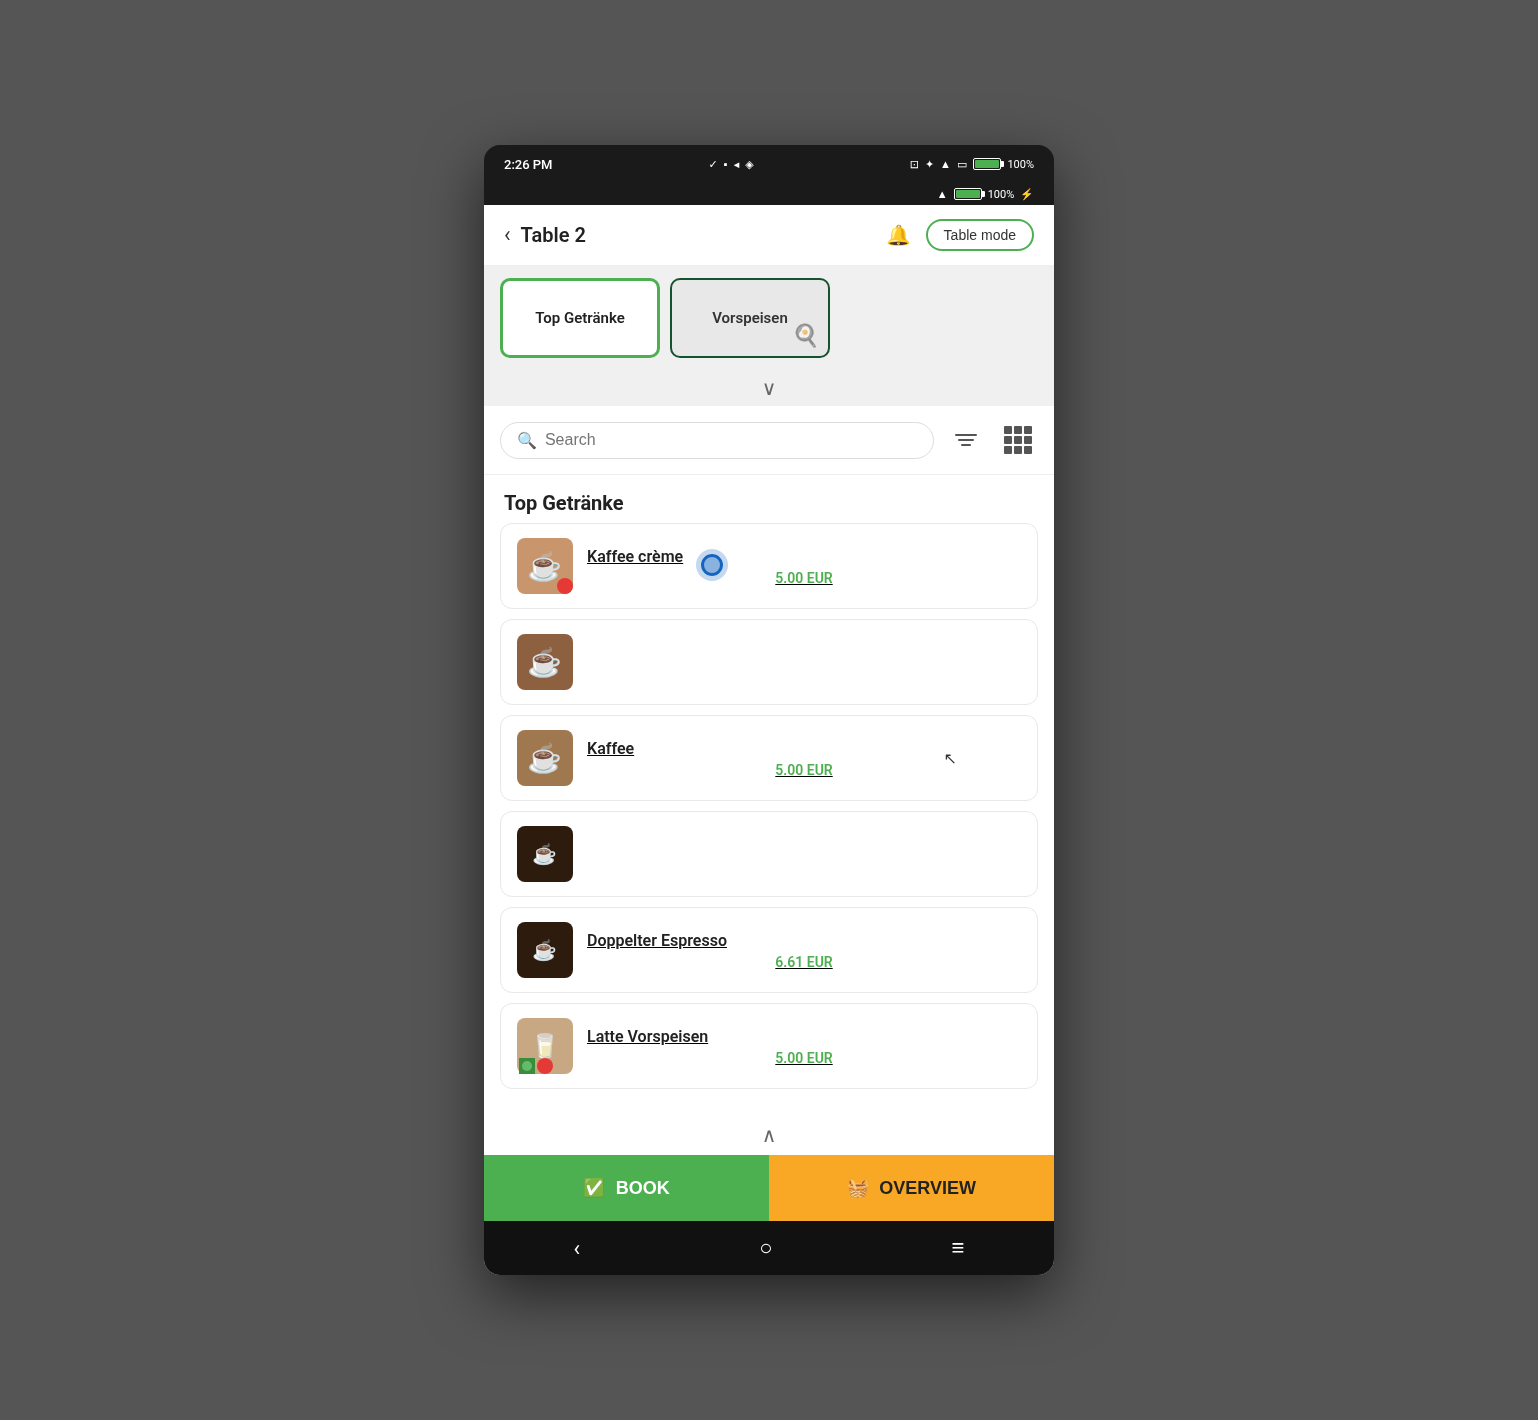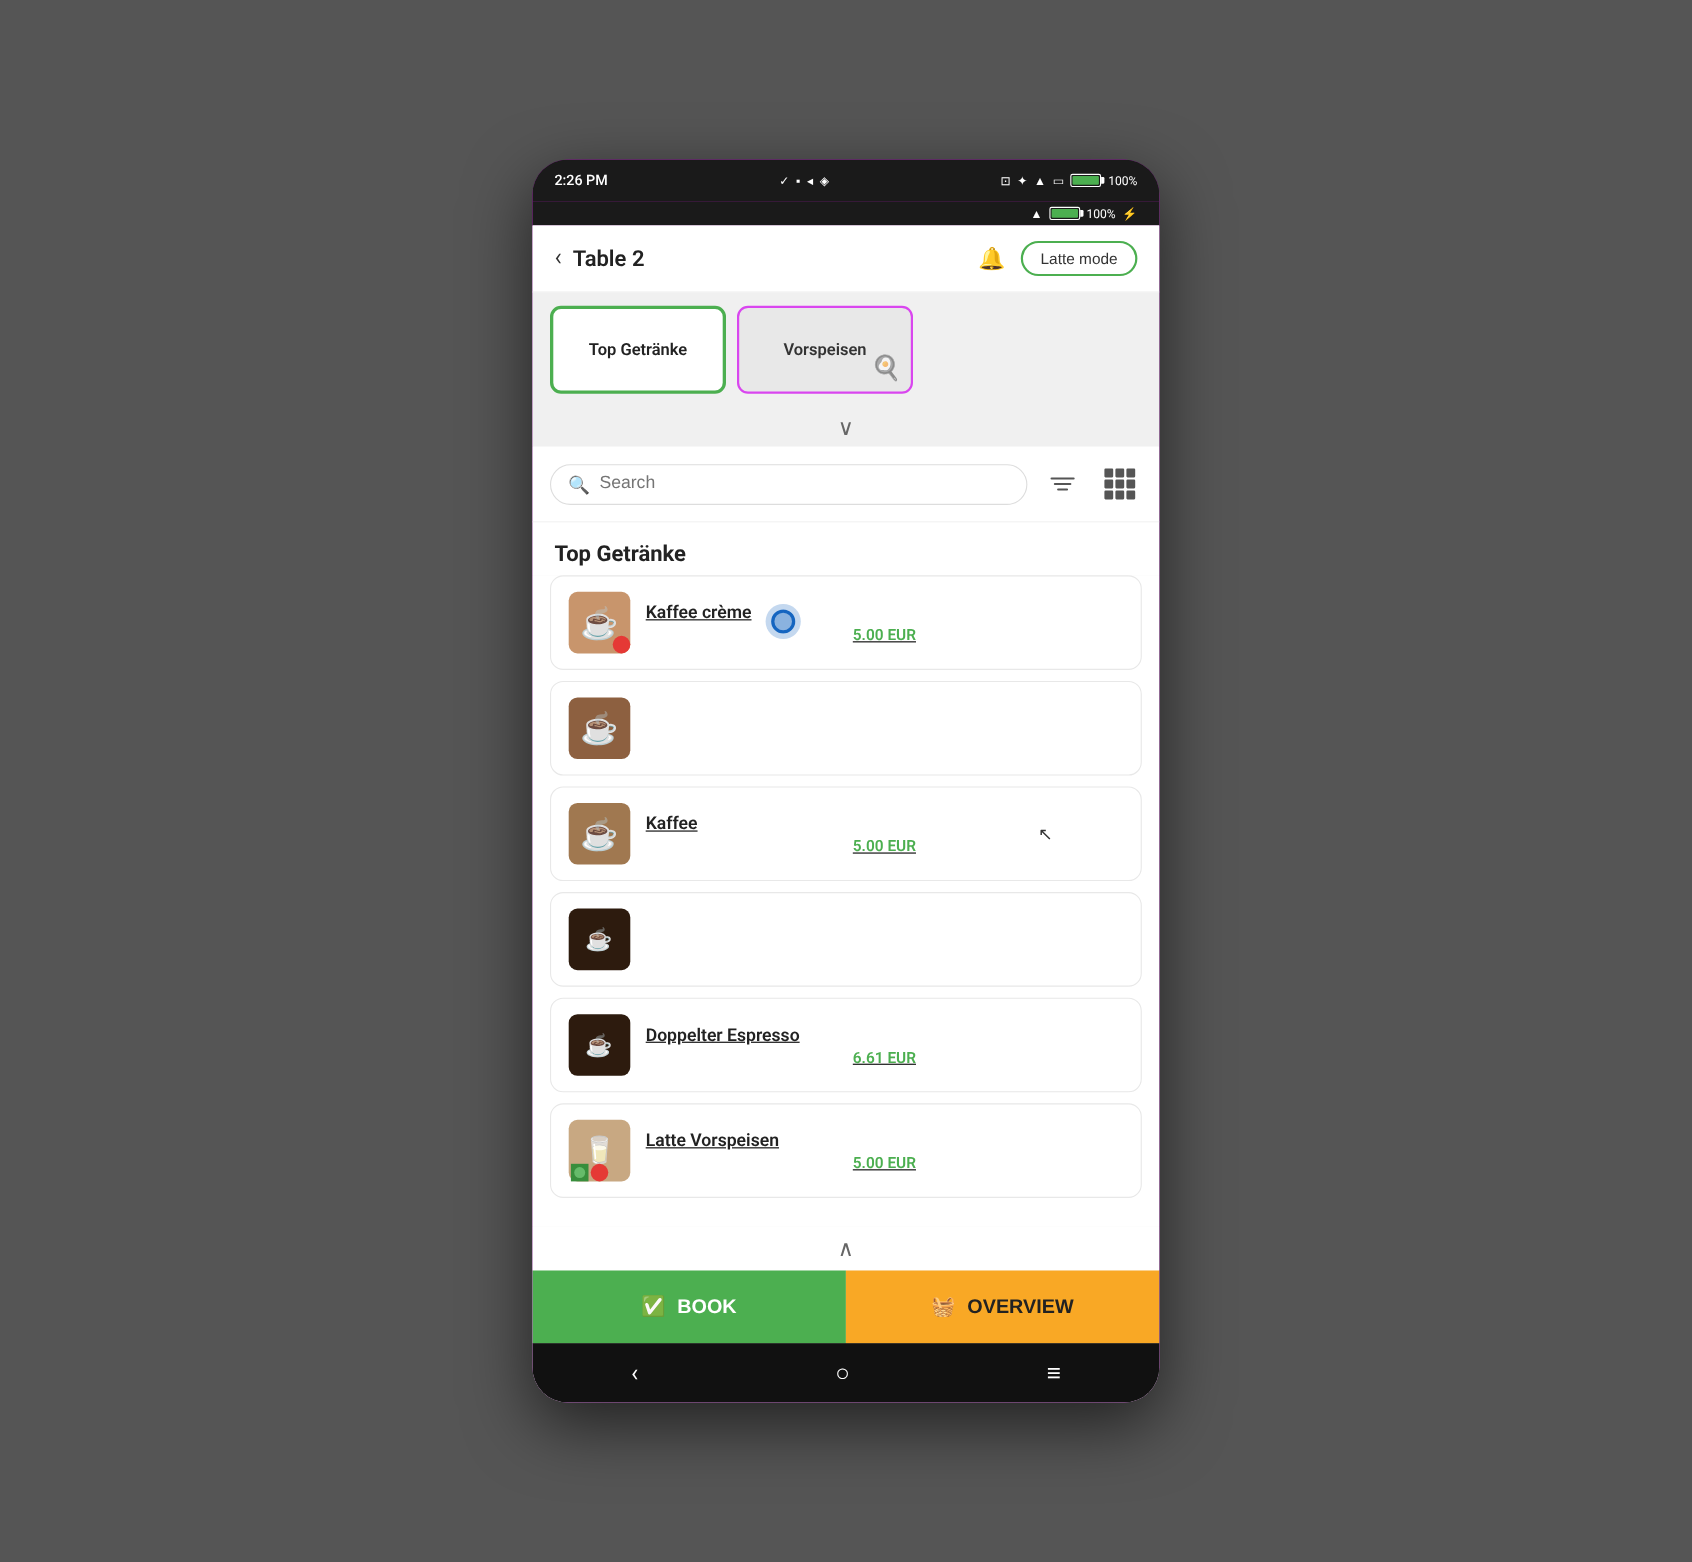--- a/index.html
+++ b/index.html
@@ -7,22 +7,22 @@
       background: #555;
       display: flex;
       justify-content: center;
       align-items: center;
       min-height: 100vh;
       font-family: 'Roboto', Arial, sans-serif;
     }
     .phone-frame {
       width: 570px;
       min-height: 1060px;
-      background: #a21caf;
-      border-radius: 32px;
+      background: #404040;
+      border-radius: 16px;
       overflow: hidden;
       position: relative;
       box-shadow: 0 20px 60px rgba(0,0,0,0.6);
     }
     
     .status-bar {
       background: #1a1a1a;
       padding: 6px 20px;
       display: flex;
       justify-content: space-between;
@@ -158,21 +158,21 @@
       position: relative;
       overflow: hidden;
     }
     .cat-btn.active {
       background: white;
       border: 3px solid #4caf50;
       color: #222;
     }
     .cat-btn.inactive {
       background: #e8e8e8;
-      border: 2px solid #d946ef;
+      border: 2px solid #14532d;
       color: #333;
     }
     .cat-icon {
       position: absolute;
       bottom: 8px;
       right: 8px;
       font-size: 22px;
       opacity: 0.5;
     }
     
@@ -398,21 +398,21 @@
 
   <div class="app-content">
 
     <div class="header">
       <div class="header-left">
         <span class="back-btn">‹</span>
         <span class="header-title">Table 2</span>
       </div>
       <div class="header-right">
         <span class="bell-icon">🔔</span>
-        <button class="table-mode-btn">Latte mode</button>
+        <button class="table-mode-btn">Table mode</button>
       </div>
     </div>
 
     <div class="categories">
       <div class="cat-btn active">
         <span>Top Getränke</span>
       </div>
       <div class="cat-btn inactive">
         <span>Vorspeisen</span>
         <span class="cat-icon">🍳</span>

